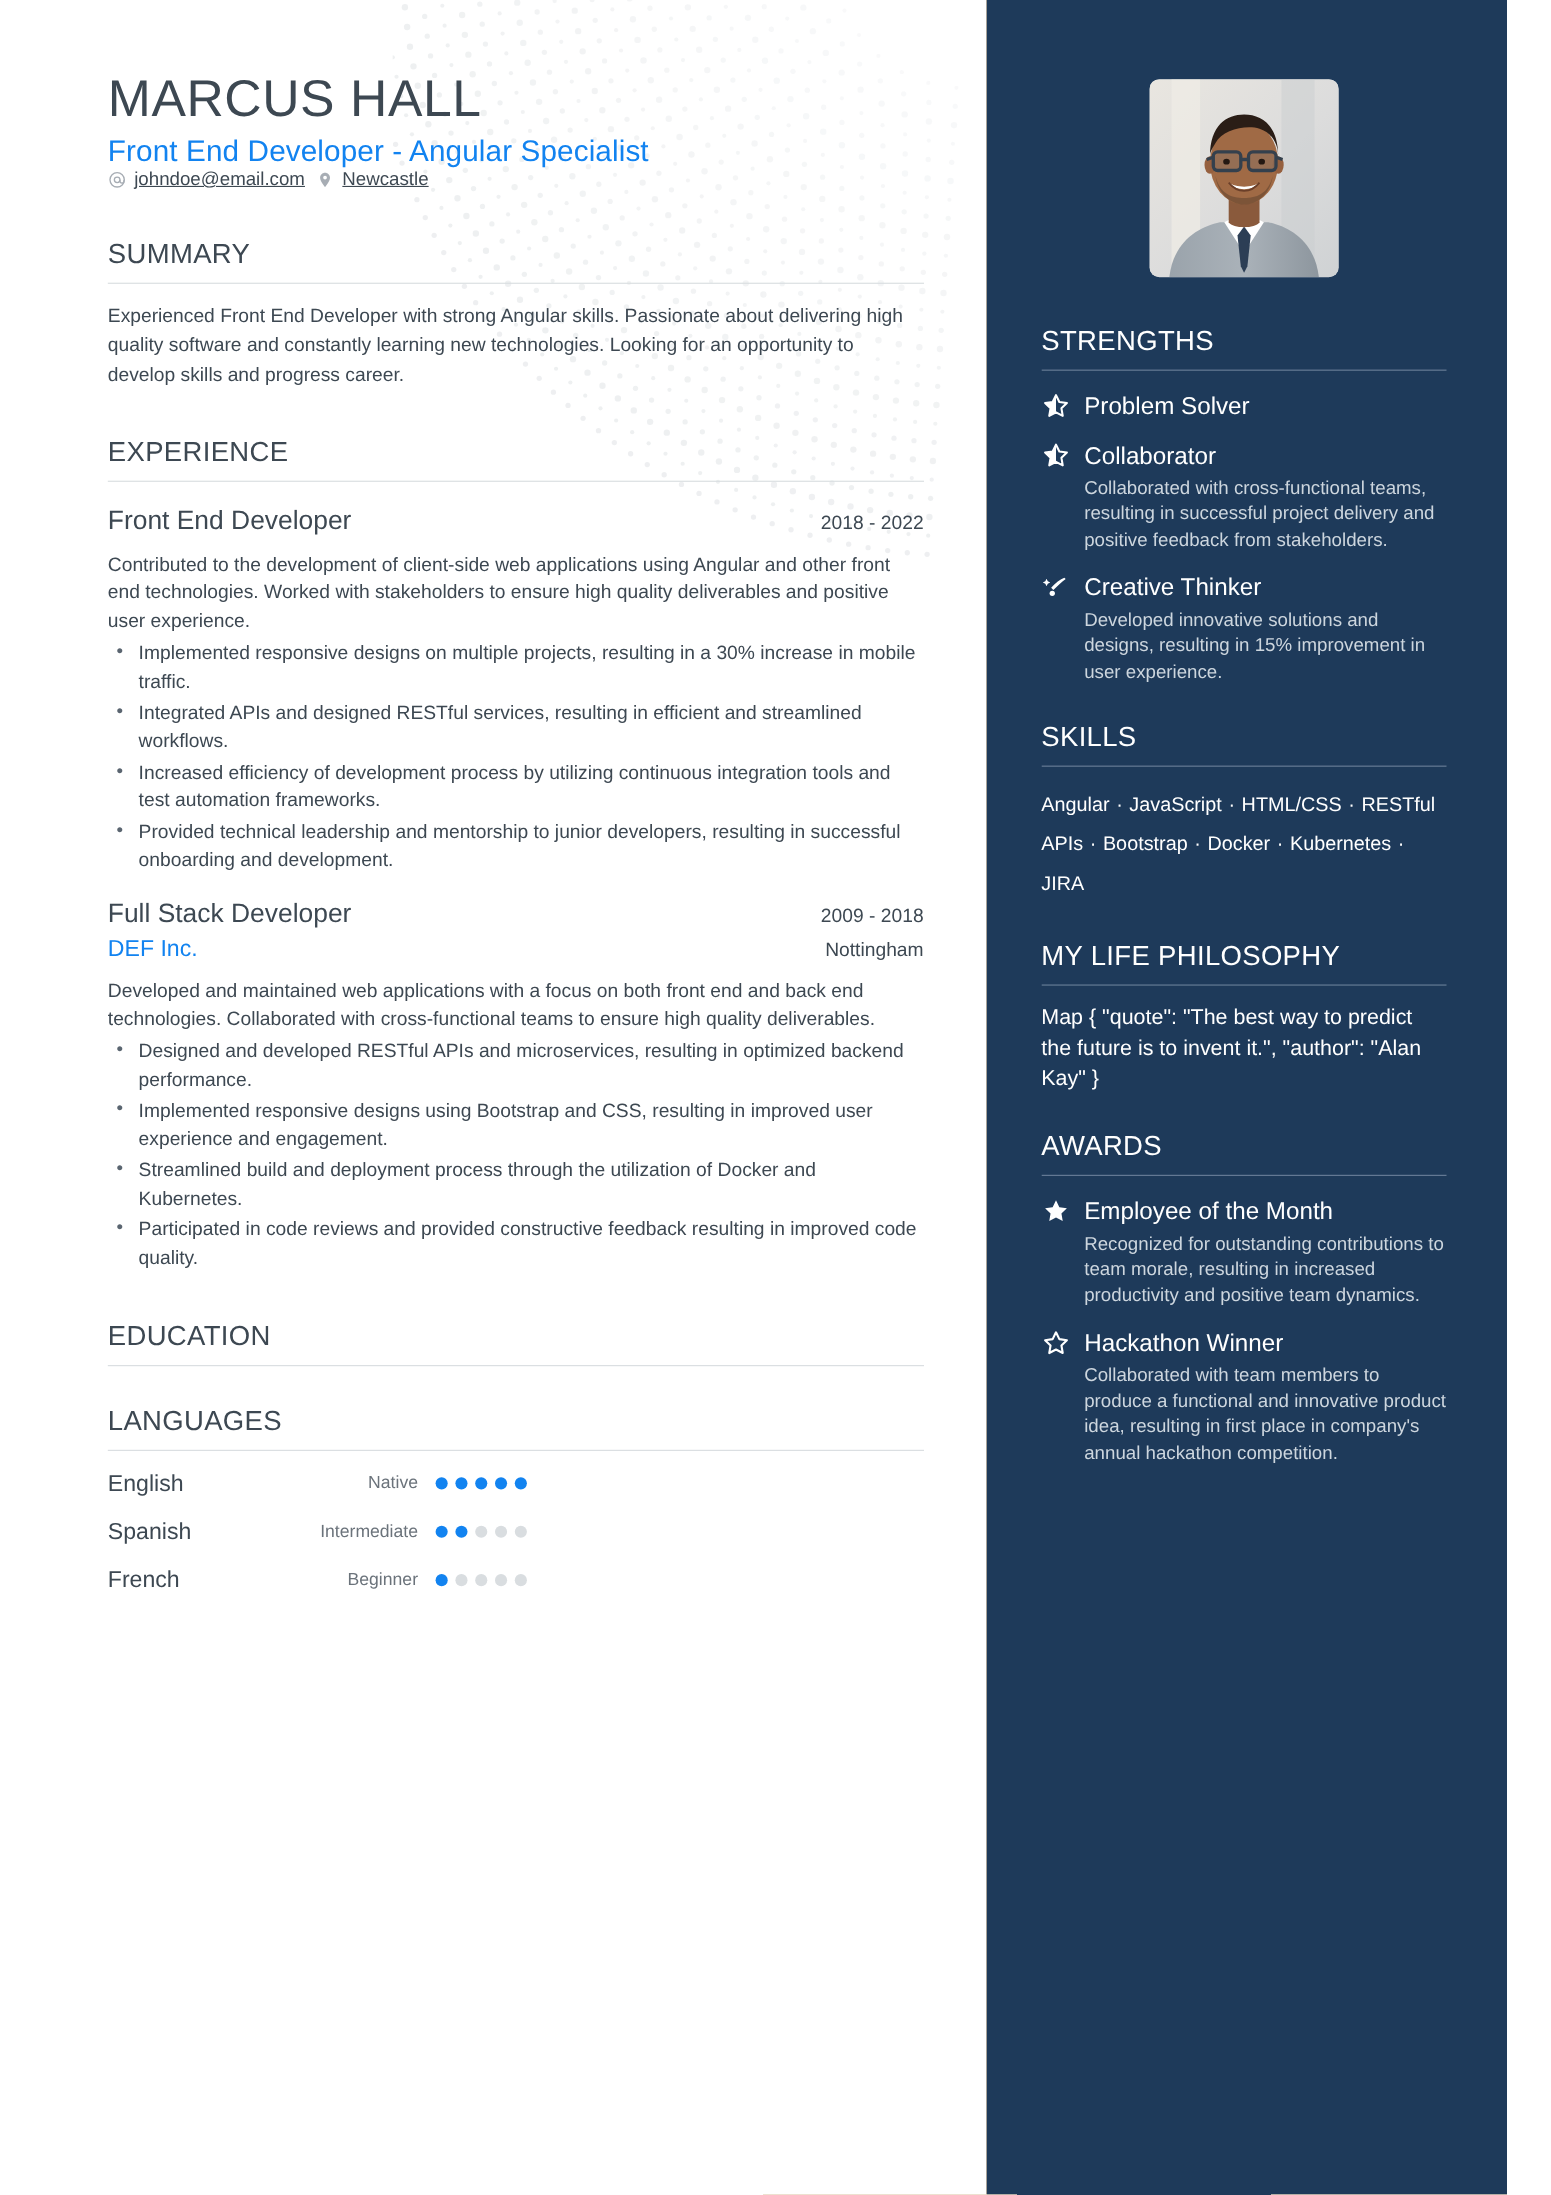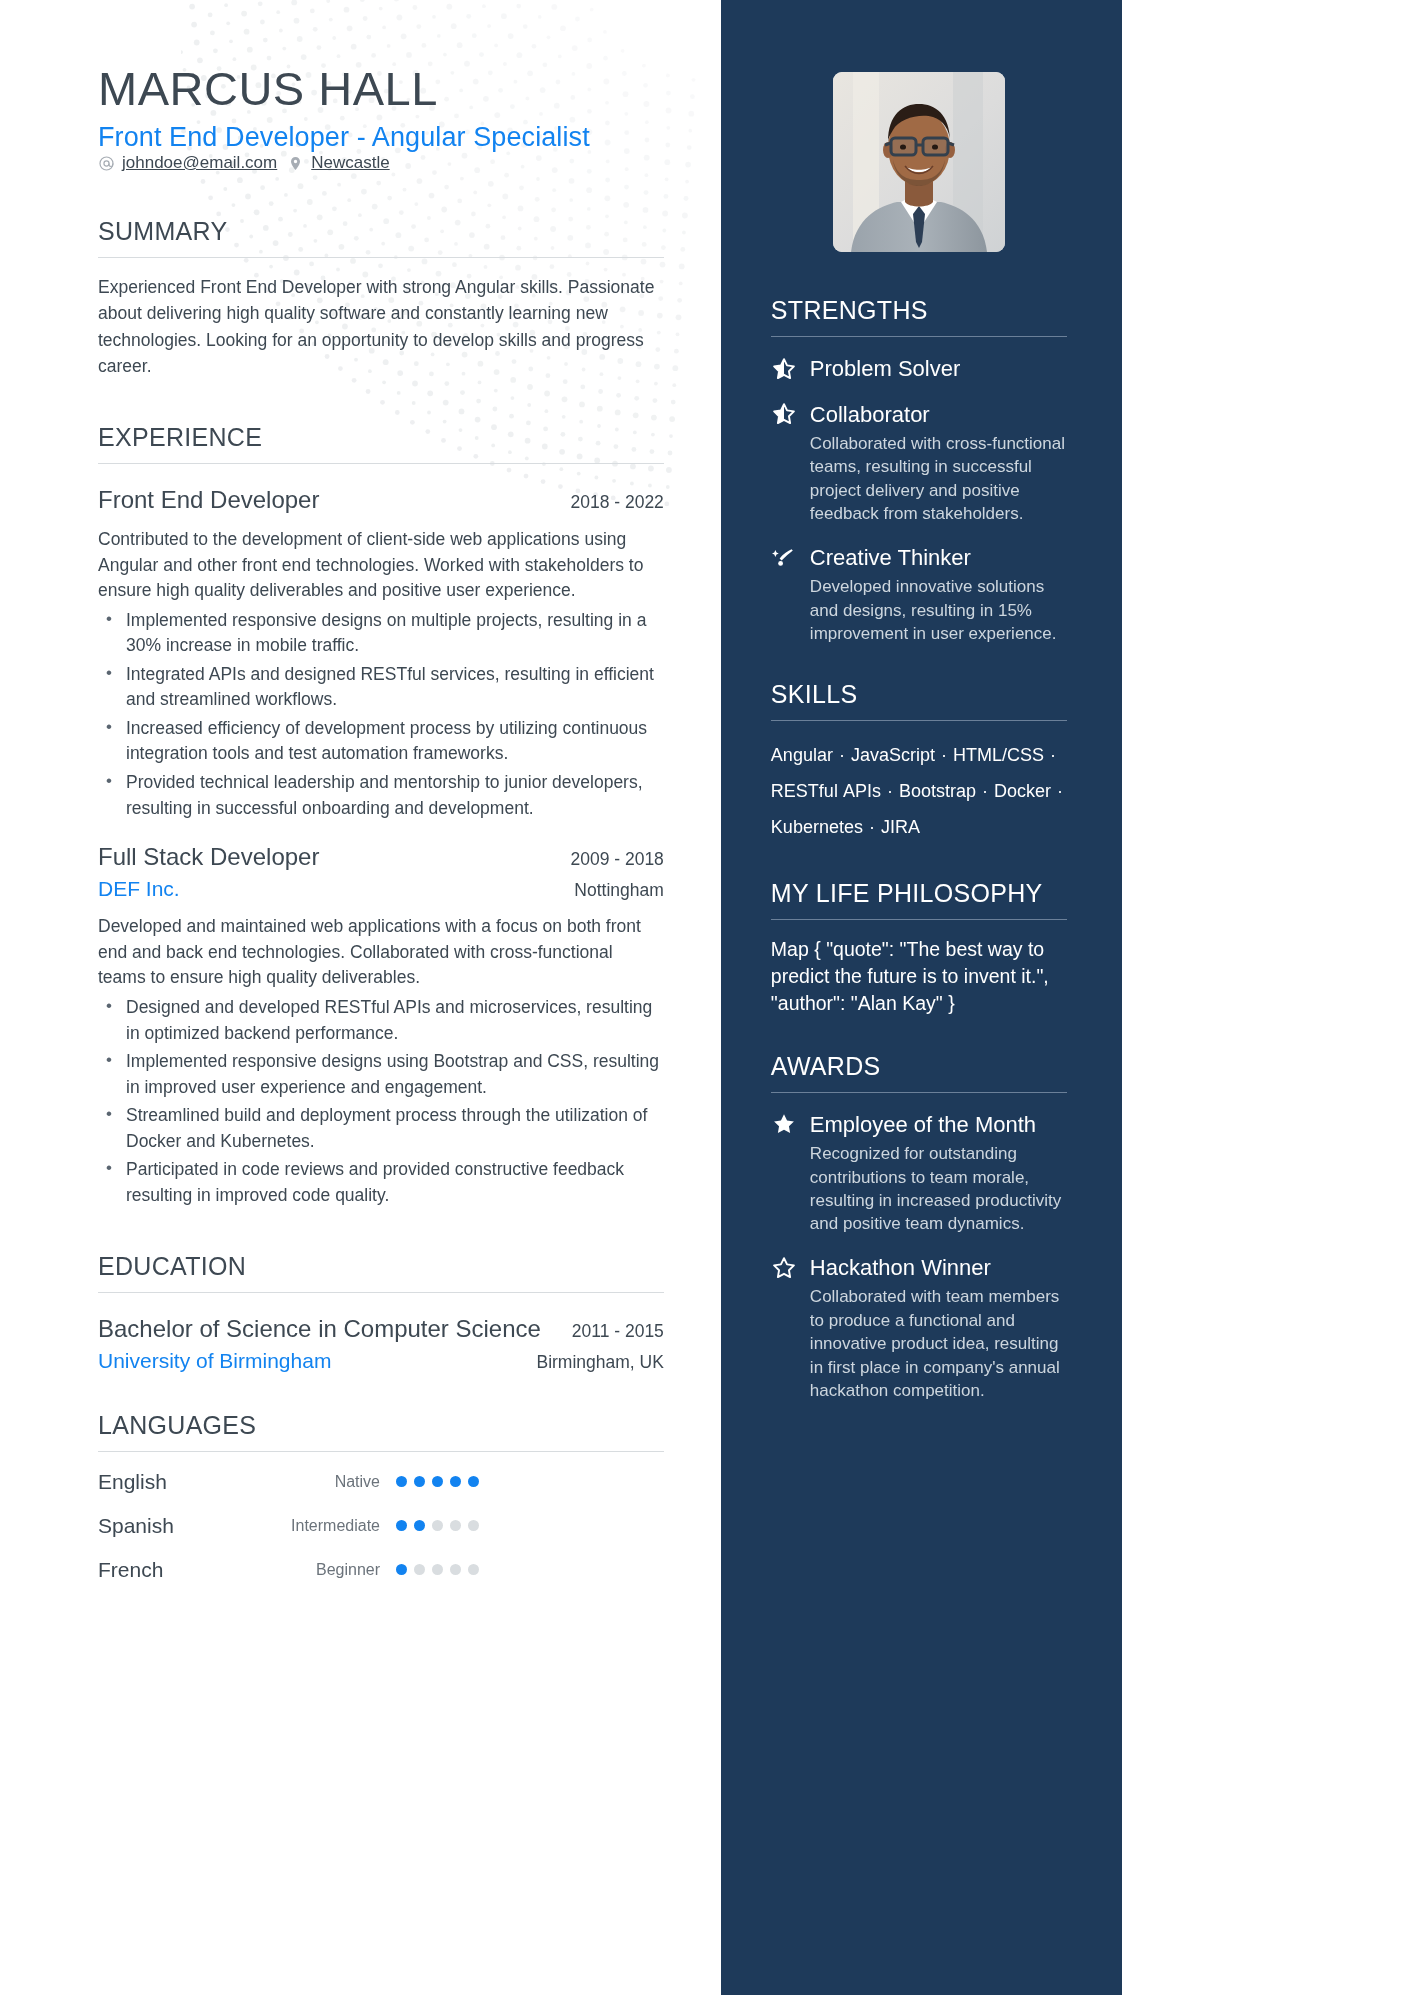--- a/index.html
+++ b/index.html
@@ -8,21 +8,21 @@
   html, body {
     width: 1410px;
     height: 1995px;
     font-family: "Liberation Sans", sans-serif;
     background: #ffffff;
     overflow: hidden;
   }
 
   .page {
     position: relative;
-    width: 1122px;
+    width: 1370px;
     height: 1995px;
     display: flex;
     background: #a16207;
   }
 
   
   .main {
     position: relative;
     width: 925px;
     height: 1995px;
@@ -1035,30 +1035,20 @@
             <li>Implemented responsive designs using Bootstrap and CSS, resulting in improved user experience and engagement.</li>
             <li>Streamlined build and deployment process through the utilization of Docker and Kubernetes.</li>
             <li>Participated in code reviews and provided constructive feedback resulting in improved code quality.</li>
           </ul>
         </div>
       </div>
 
       <div class="section">
         <div class="sec-title">EDUCATION</div>
         <div class="sec-rule"></div>
-        <div class="entry">
-          <div class="entry-head">
-            <div class="entry-role">Bachelor of Science in Computer Science</div>
-            <div class="entry-dates">2011 - 2015</div>
-          </div>
-          <div class="entry-sub">
-            <div class="entry-org">University of Birmingham</div>
-            <div class="entry-loc">Birmingham, UK</div>
-          </div>
-        </div>
       </div>
 
       <div class="section tight">
         <div class="sec-title">LANGUAGES</div>
         <div class="sec-rule"></div>
         <div class="lang-grid">
 
           <div class="lang-item">
             <div class="lang-name">English</div>
             <div class="lang-level">Native</div>

